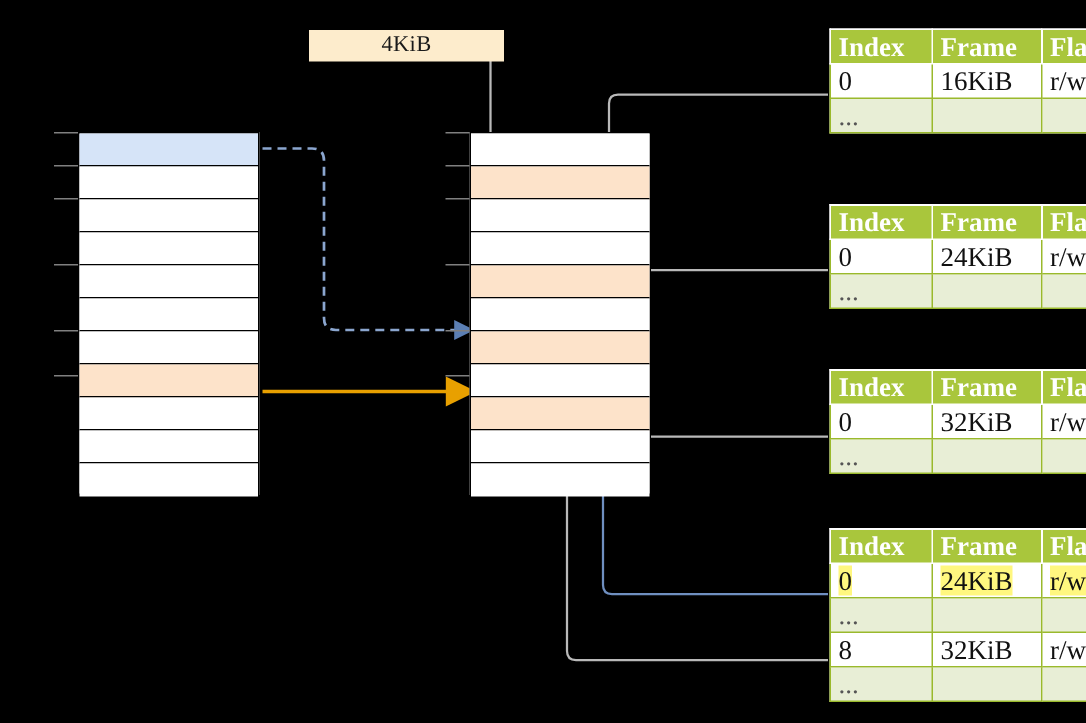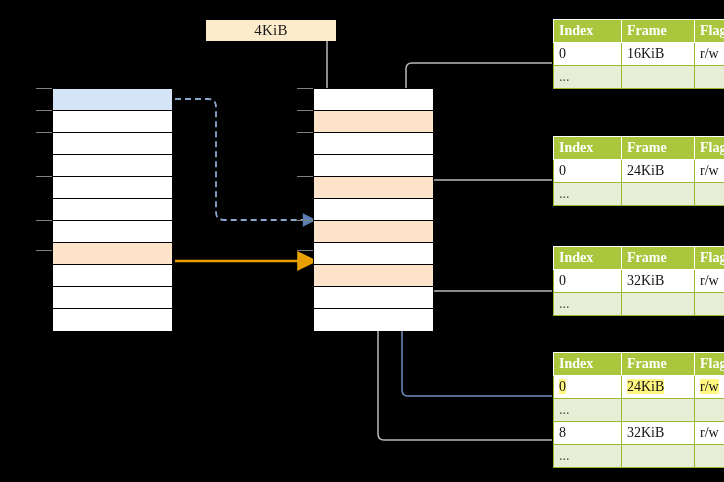--- a/index.html
+++ b/index.html
@@ -14,21 +14,21 @@
 
   
   .sizelabel{position:absolute;background:#fdeccc;color:#1a1a1a;
              font-size:15px;line-height:21px;text-align:center;
              letter-spacing:.2px;}
 
   
   .ptable{position:absolute;border-collapse:collapse;table-layout:fixed;
           background:#fff;}
   .ptable td,.ptable th{border:1.3px solid #9ab92c;padding:1px 5px;
-      font-size:14px;line-height:20px;color:#111;text-align:left;
+      font-size:18px;line-height:20px;color:#111;text-align:left;
       font-family:"Liberation Serif",serif;overflow:hidden;white-space:nowrap;}
   .ptable th{background:#a9c63c;color:#fff;font-weight:bold;border-color:#fff;}
   .ptable tr.dots td{background:#e8eed6;color:#555;}
   .ptable tr.val td{background:#fff;}
   .hl{background:#fff77f;}
 
   
   .tick{position:absolute;height:1.4px;background:#808080;}
 
   svg.wires{position:absolute;left:0;top:0;width:724px;height:482px;

